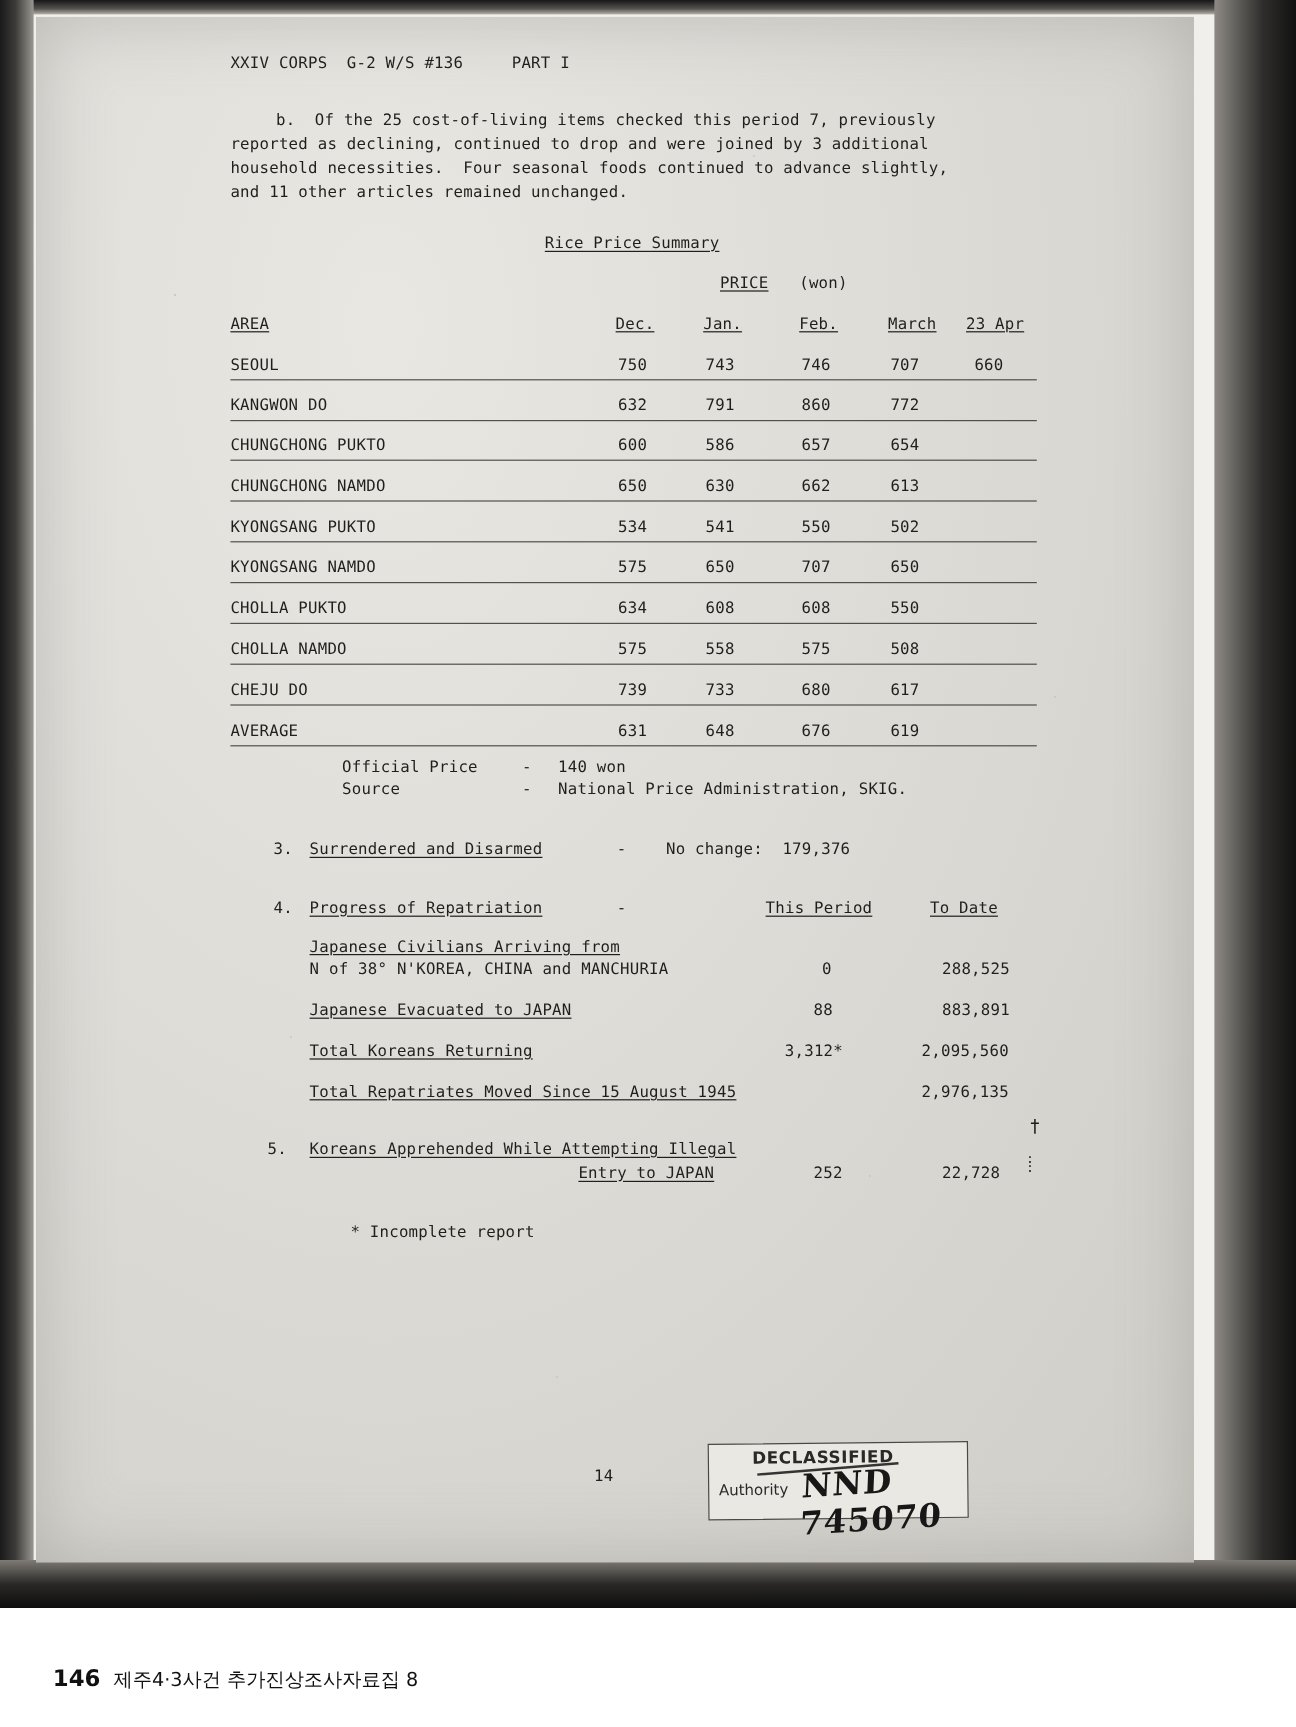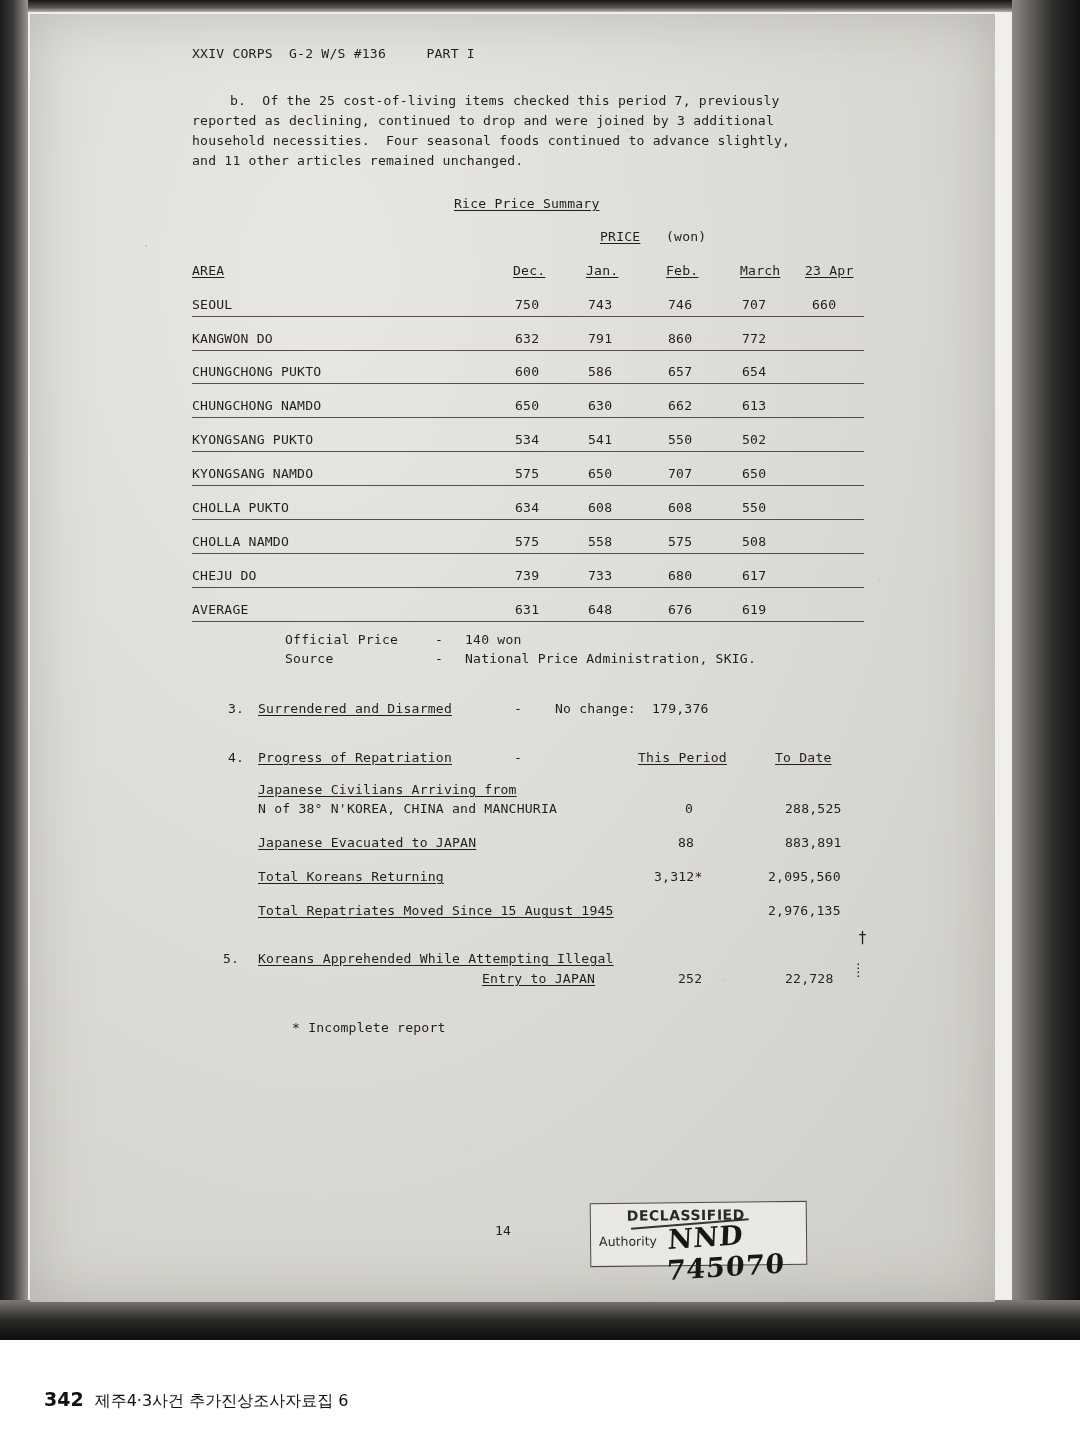--- a/index.html
+++ b/index.html
@@ -333,16 +333,16 @@
       <div class="s1">DECLASSIFIED</div>
       <div class="strike"></div>
       <div class="s2">Authority</div>
       <div class="hand">NND 745070</div>
     </div>
   </div>
 </div>
 
 <div id="caption">
   <div class="inner">
-    <span class="pageno">342</span>
-    <span class="captext">제주4·3사건 추가진상조사자료집 6</span>
+    <span class="pageno">146</span>
+    <span class="captext">제주4·3사건 추가진상조사자료집 8</span>
   </div>
 </div>
 
 </body></html>

